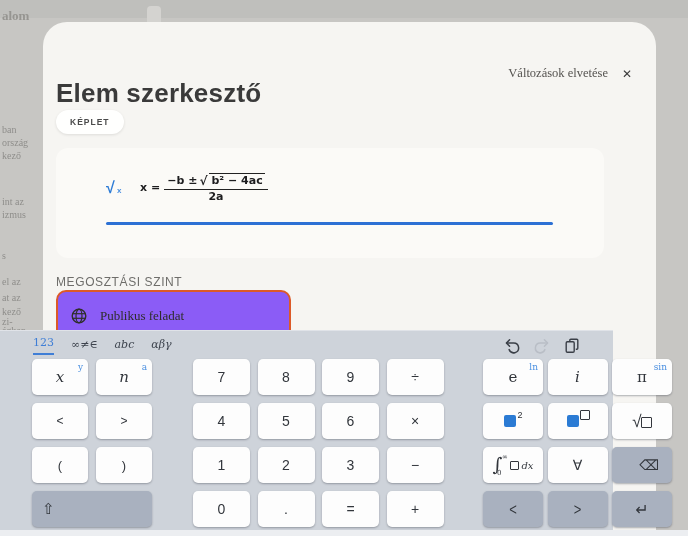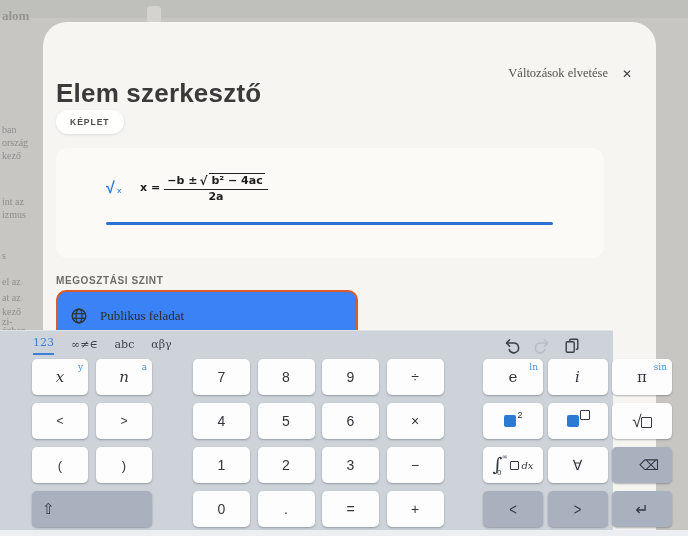--- a/index.html
+++ b/index.html
@@ -36,35 +36,35 @@
           font-size:11px;font-weight:bold;color:#1d1d1f;}
   .frac{display:inline-block;text-align:center;}
   .frac .num{display:flex;align-items:center;gap:2px;padding:0 3px 1px 3px;border-bottom:1.6px solid #222;}
   .frac .den{padding-top:1px;}
   .sqrt-sign{font-size:12px;margin-top:2px;}
   .radicand{border-top:1.6px solid #222;padding:0 2px;}
   .focus-line{position:absolute;left:50px;top:74px;width:447px;height:3px;
               background:#2c70d4;border-radius:2px;}
 
   
-  .share-label{position:absolute;left:13px;top:253px;font-size:10px;font-weight:bold;
+  .share-label{position:absolute;left:13px;top:253px;font-size:12px;font-weight:normal;
                letter-spacing:.6px;color:#6e6d6a;}
   .share-card{position:absolute;top:268px;height:52px;border-radius:10px;display:flex;
               align-items:center;gap:12px;padding-left:18px;box-sizing:border-box;cursor:pointer;}
   .share-card .lbl{font-family:"Liberation Serif",serif;font-size:13px;color:#2e2d2b;}
-  .share-public{left:13px;width:302px;background:#3b82f6;border:2px solid #dc5a28;padding-left:12px;}
+  .share-public{left:13px;width:235px;background:#8b5cf6;border:2px solid #dc5a28;padding-left:12px;}
   .share-private{left:295px;width:266px;background:#fdfdfb;box-shadow:0 1px 3px rgba(0,0,0,.08);}
 
   
   .keyboard{position:absolute;left:0;top:330px;width:613px;height:200px;
             background:#ced3da;border-top:1px solid #e0e3e8;z-index:5;}
   .tabbar{position:absolute;left:33px;top:5px;display:flex;gap:17px;align-items:flex-end;}
   .tab{font-family:"DejaVu Serif",serif;font-size:11px;color:#3d434d;
        padding-bottom:4px;cursor:pointer;}
-  .tab.italic{}
+  .tab.italic{font-style:italic;}
   .tab.active{color:#3f7ed6;border-bottom:2px solid #3f7ed6;}
   .kb-tools{position:absolute;right:32px;top:6px;display:flex;gap:12px;align-items:center;}
   .tool{width:18px;height:18px;cursor:pointer;}
   .tool.disabled{cursor:default;}
 
   .key{background:#fdfdfd;border-radius:5px;box-shadow:0 1px 2px rgba(60,66,78,.40);
        display:flex;align-items:center;justify-content:center;
        font-size:14px;color:#32363c;position:relative;cursor:pointer;box-sizing:border-box;}
   .key.dark{background:#a9b1bf;}
   .key .sup{position:absolute;top:3px;right:5px;font-size:9px;color:#4a8fe0;

